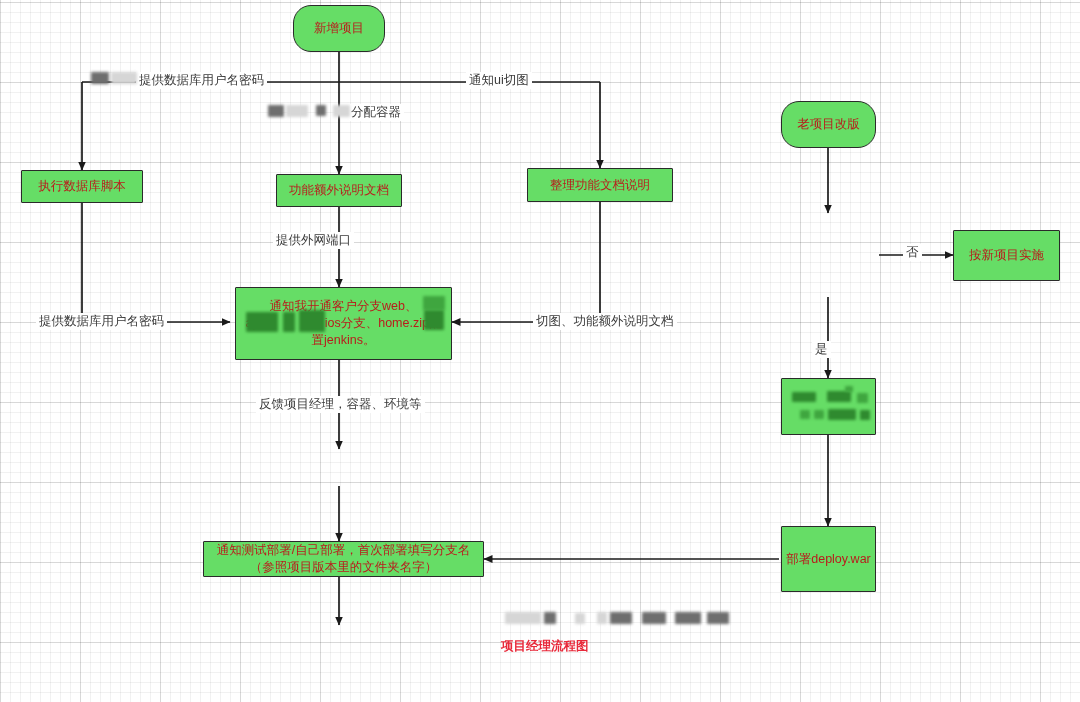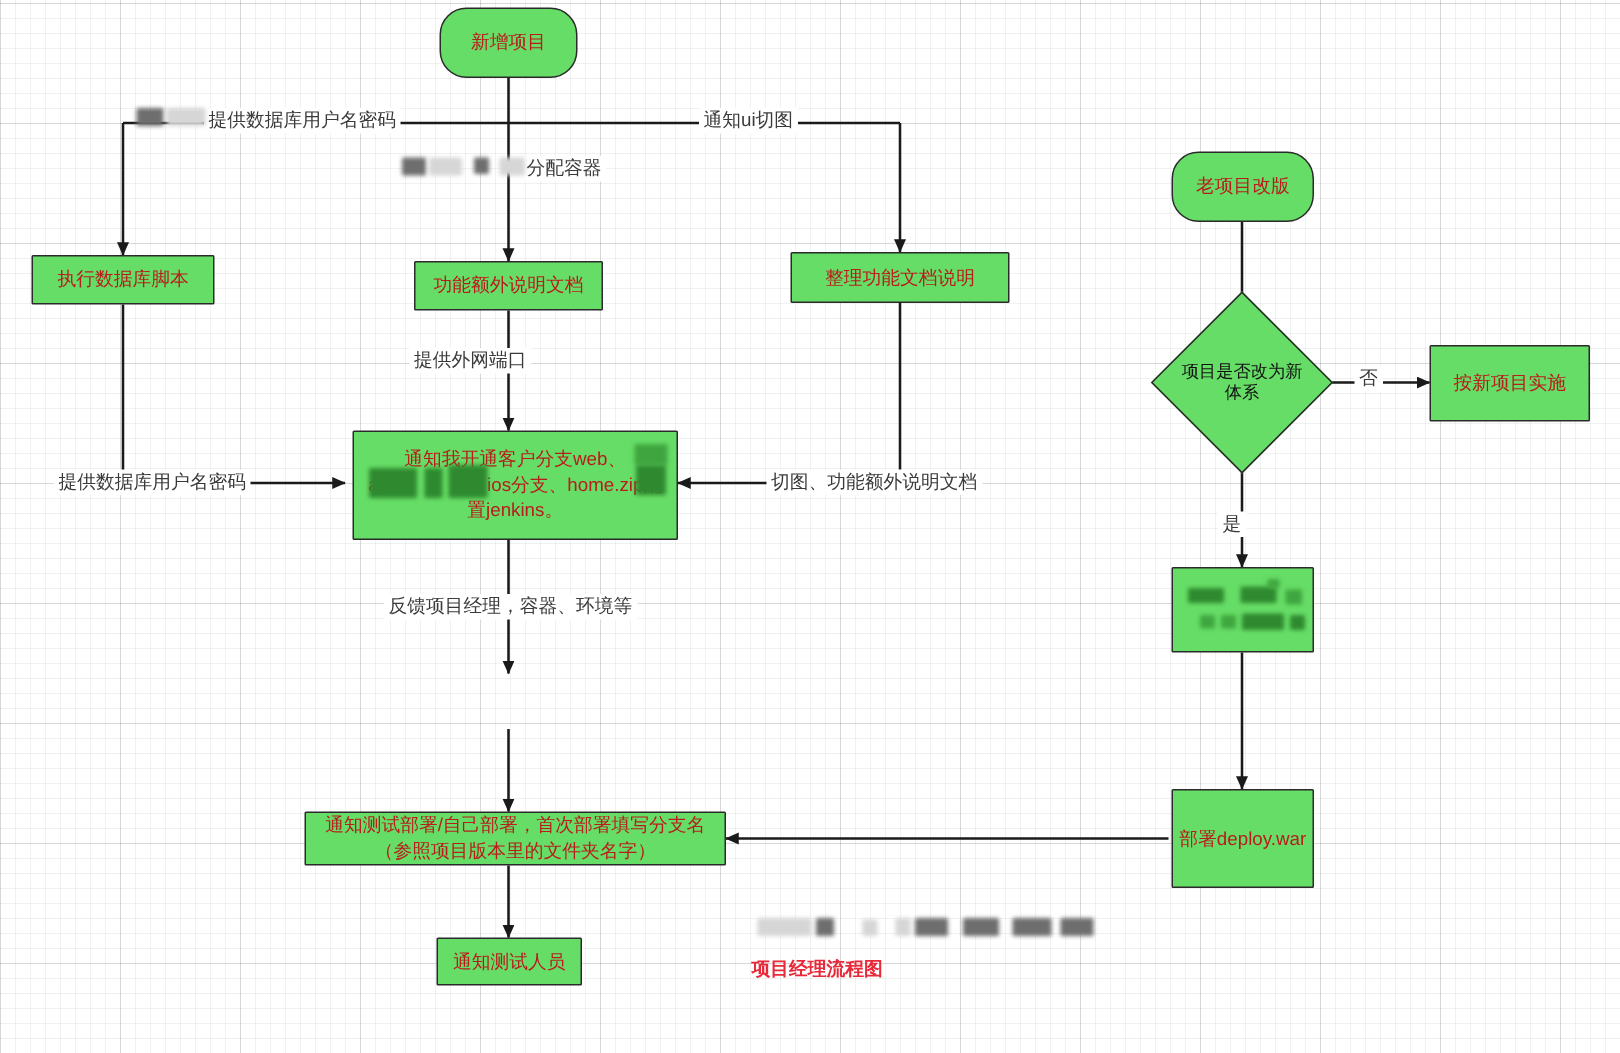--- a/index.html
+++ b/index.html
@@ -162,32 +162,25 @@
   <span class="redact ongreen-dark" style="left:246px;top:312px;width:32px;height:20px;"></span>
   <span class="redact ongreen-dark" style="left:283px;top:312px;width:12px;height:20px;"></span>
   <span class="redact ongreen-dark" style="left:299px;top:310px;width:26px;height:22px;"></span>
   <span class="redact ongreen-dark" style="left:424px;top:310px;width:20px;height:20px;"></span>
 
 
   <div class="node rect" style="left:203px;top:541px;width:281px;height:36px;">
     <span>通知测试部署/自己部署，首次部署填写分支名（参照项目版本里的文件夹名字）</span>
   </div>
 
-  <div class="node rect" style="left:291px;top:625px;width:97px;height:32px;">
-    <span>通知测试人员</span>
-  </div>
 
   <div class="node rounded" style="left:781px;top:101px;width:95px;height:47px;">
     <span>老项目改版</span>
   </div>
 
-  <div class="diamond-wrap" style="left:785px;top:212px;width:86px;height:86px;">
-    <div class="diamond-shape"></div>
-    <div class="diamond-label">项目是否改为新体系</div>
-  </div>
 
   <div class="node rect" style="left:953px;top:230px;width:107px;height:51px;">
     <span>按新项目实施</span>
   </div>
 
   <div class="node rect" style="left:781px;top:378px;width:95px;height:57px;">
     <span></span>
   </div>
 
   <span class="redact ongreen-dark" style="left:792px;top:392px;width:24px;height:10px;"></span>
@@ -223,21 +216,21 @@
   </div>
 
   <div class="edge-label" style="left:273px;top:232px;background:#fff;padding:0 3px;">
     <span>提供外网端口</span>
   </div>
 
   <div class="edge-label" style="left:36px;top:313px;background:#fff;padding:0 3px;">
     <span>提供数据库用户名密码</span>
   </div>
 
-  <div class="edge-label" style="left:511px;top:313px;background:#fff;padding:0 3px;">
+  <div class="edge-label" style="left:533px;top:313px;background:#fff;padding:0 3px;">
     <span>切图、功能额外说明文档</span>
   </div>
 
   <div class="edge-label" style="left:256px;top:396px;background:#fff;padding:0 3px;">
     <span>反馈项目经理，容器、环境等</span>
   </div>
 
   <div class="edge-label" style="left:903px;top:244px;background:#fff;padding:0 3px;">
     <span>否</span>
   </div>

